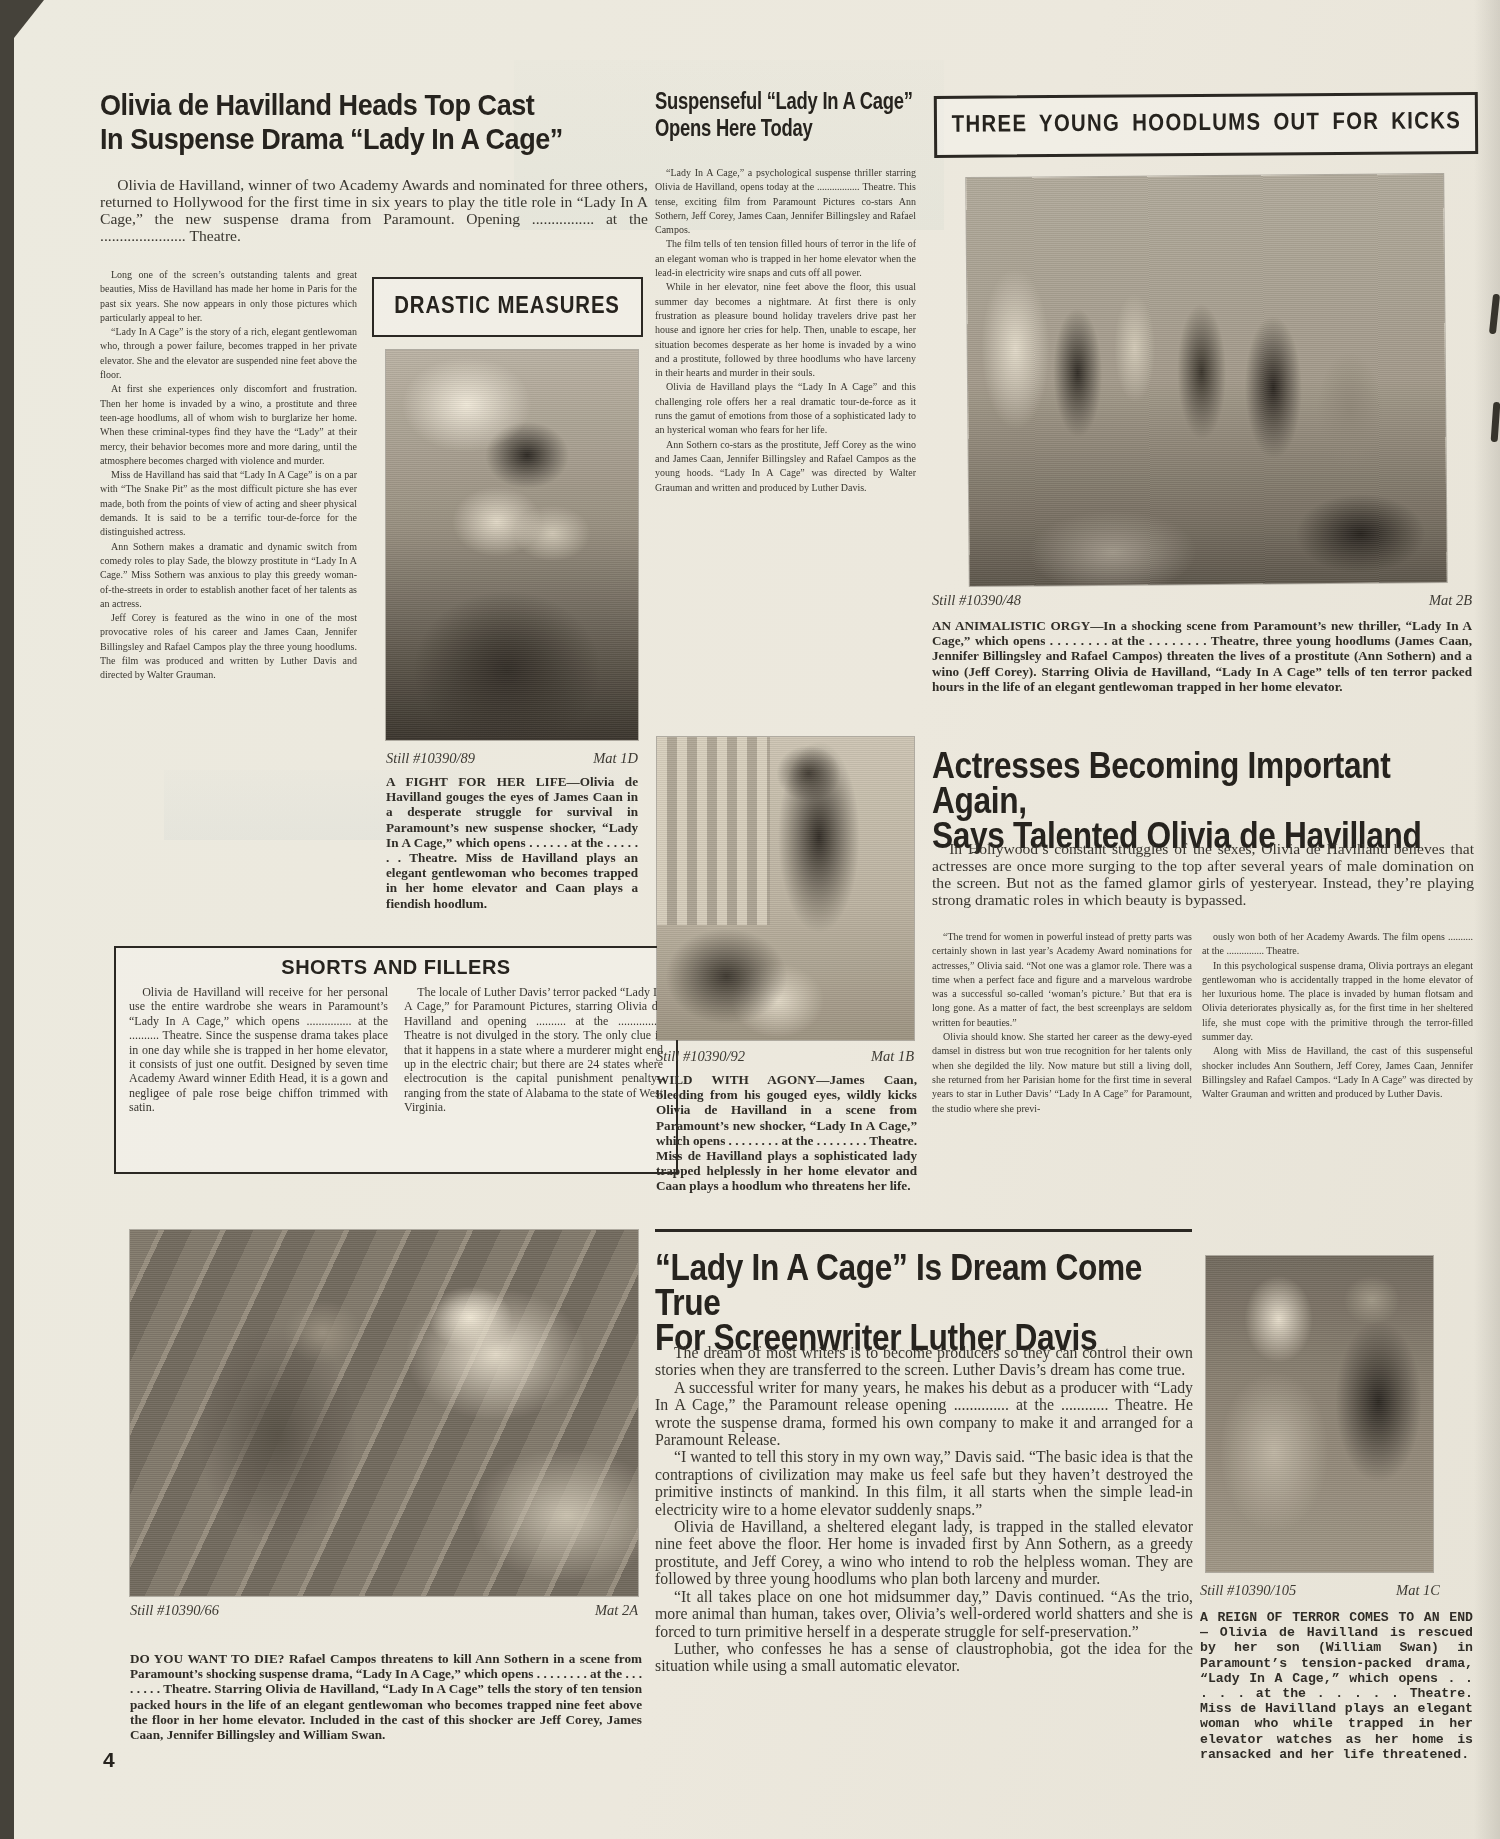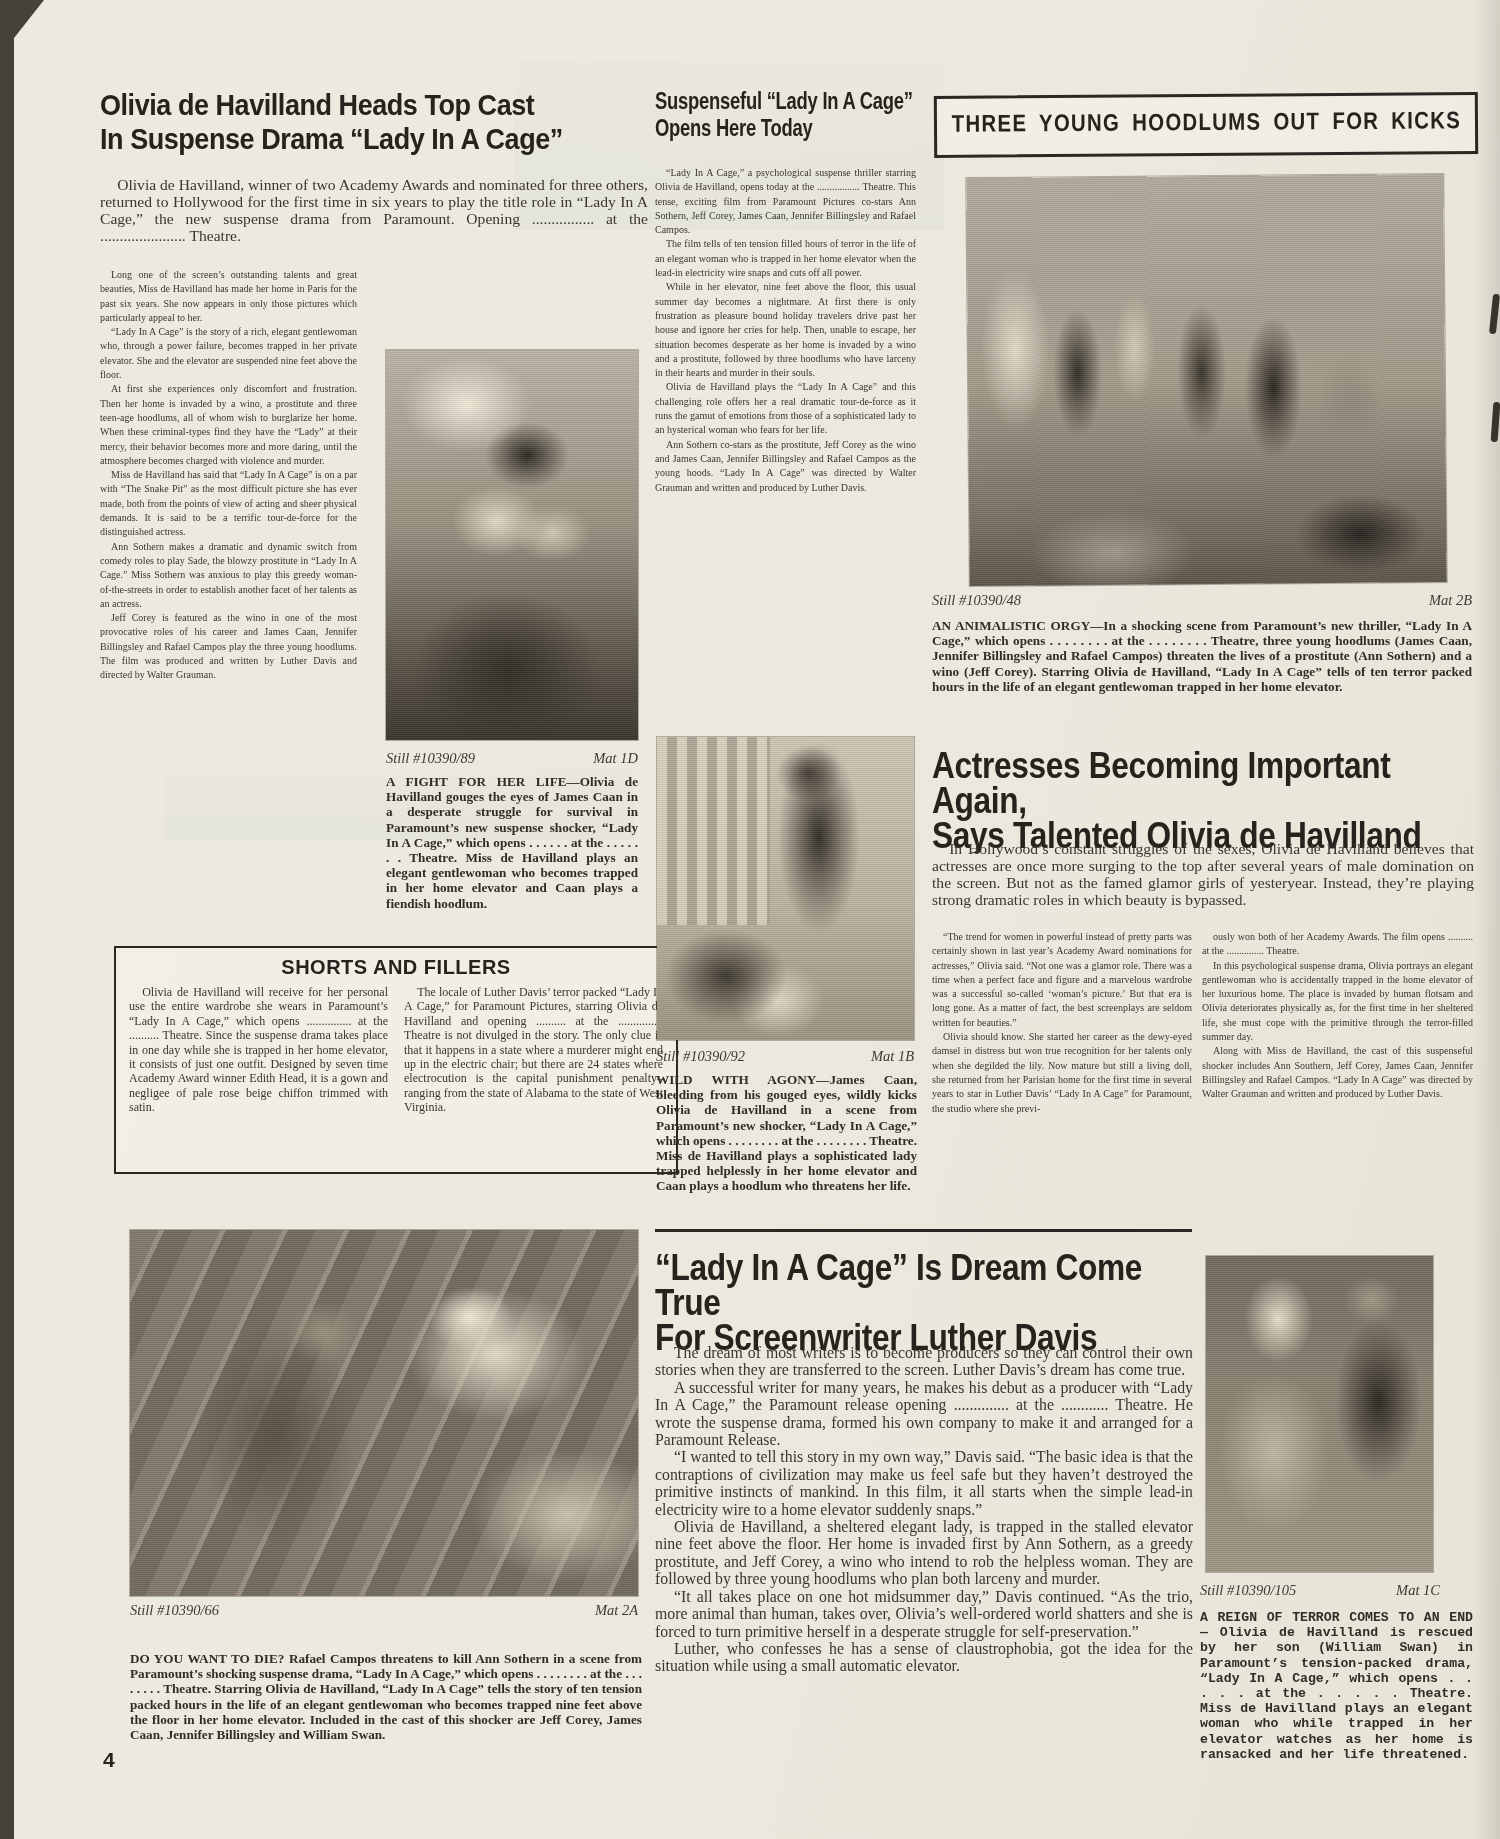--- a/index.html
+++ b/index.html
@@ -151,20 +151,23 @@
   </div>
   <div class="abs bodytext" id="a1-body">
       <p>Long one of the screen’s outstanding talents and great beauties, Miss de Havilland has made her home in Paris for the past six years. She now appears in only those pictures which particularly appeal to her.</p>
       <p>“Lady In A Cage” is the story of a rich, elegant gentlewoman who, through a power failure, becomes trapped in her private elevator. She and the elevator are suspended nine feet above the floor.</p>
       <p>At first she experiences only discomfort and frustration. Then her home is invaded by a wino, a prostitute and three teen-age hoodlums, all of whom wish to burglarize her home. When these criminal-types find they have the “Lady” at their mercy, their behavior becomes more and more daring, until the atmosphere becomes charged with violence and murder.</p>
       <p>Miss de Havilland has said that “Lady In A Cage” is on a par with “The Snake Pit” as the most difficult picture she has ever made, both from the points of view of acting and sheer physical demands. It is said to be a terrific tour-de-force for the distinguished actress.</p>
       <p>Ann Sothern makes a dramatic and dynamic switch from comedy roles to play Sade, the blowzy prostitute in “Lady In A Cage.” Miss Sothern was anxious to play this greedy woman-of-the-streets in order to establish another facet of her talents as an actress.</p>
       <p>Jeff Corey is featured as the wino in one of the most provocative roles of his career and James Caan, Jennifer Billingsley and Rafael Campos play the three young hoodlums. The film was produced and written by Luther Davis and directed by Walter Grauman.</p>
     </div>
 
+  <div class="abs boxed" id="drastic">
+    <div class="hsans t cond condc" style="--sx:.85">DRASTIC MEASURES</div>
+  </div>
   <div class="photo" id="photo-fight"></div>
   <div class="abs stillrow" id="p1-still">
     <span>Still #10390/89</span>
     <span>Mat 1D</span>
   </div>
   <div class="abs cap" id="p1-cap">A FIGHT FOR HER LIFE—Olivia de Havilland gouges the eyes of James Caan in a desperate struggle for survival in Paramount’s new suspense shocker, “Lady In A Cage,” which opens . . . . . . at the . . . . . . . Theatre. Miss de Havilland plays an elegant gentlewoman who becomes trapped in her home elevator and Caan plays a fiendish hoodlum.</div>
 
   <div class="abs boxed" id="shorts">
     <div class="hsans t">SHORTS AND FILLERS</div>
     <div class="cols">

